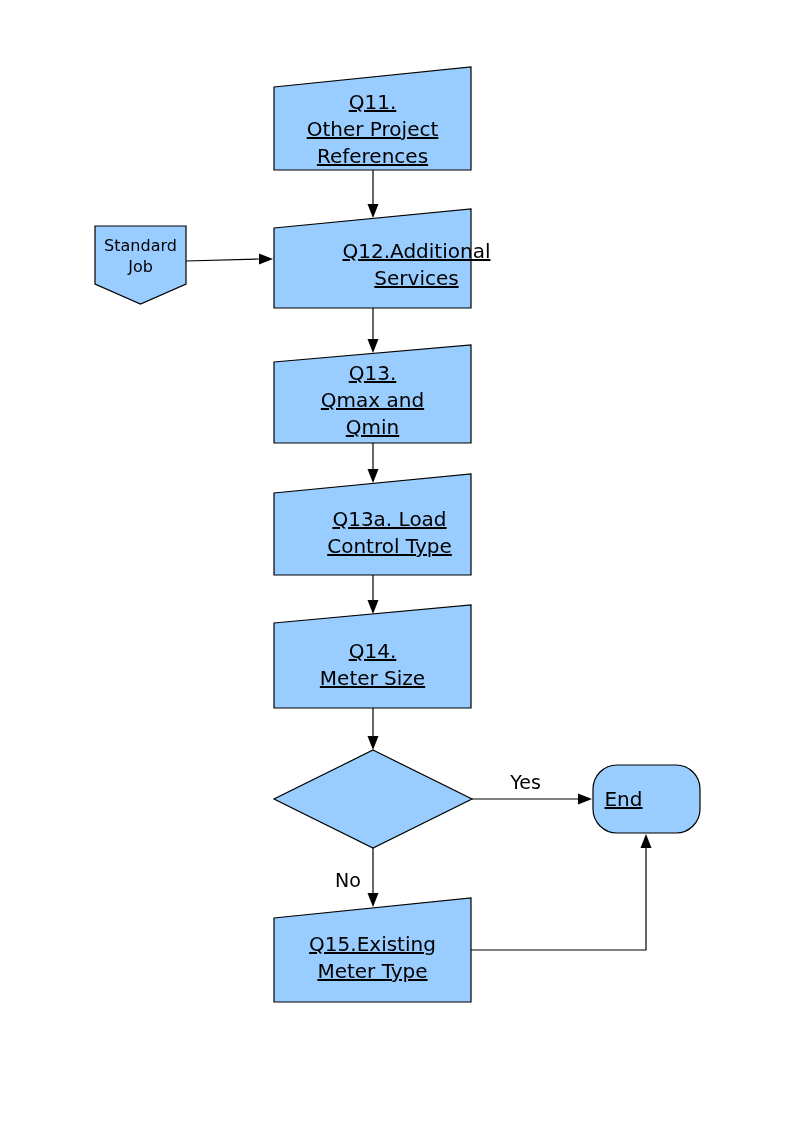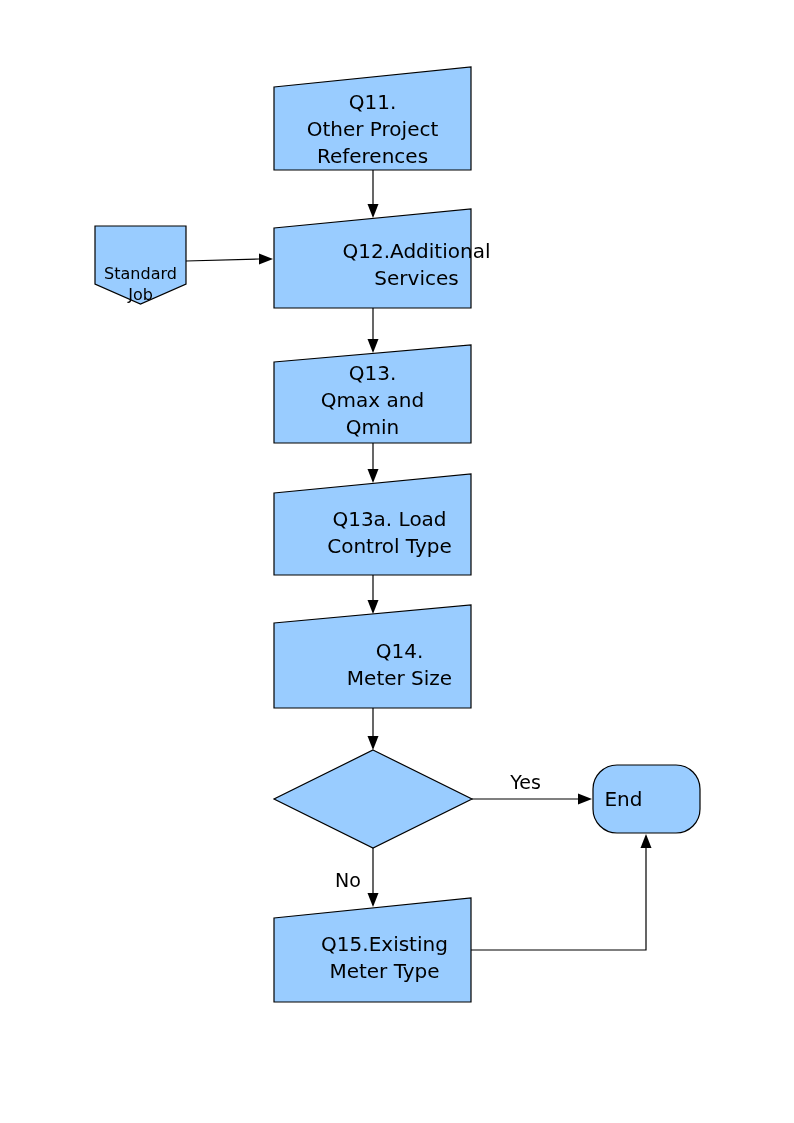--- a/index.html
+++ b/index.html
@@ -38,20 +38,21 @@
     position: absolute;
     text-align: center;
     white-space: pre-line;
     color: #000000;
   }
   .node-lbl {
     font-size: 20px;
     line-height: 27px;
     left: 274px;
     width: 197px;
+    text-decoration: underline;
   }
   .diamond-lbl {
     font-size: 14px;
     line-height: 17px;
   }
   .pentagon-lbl {
     font-size: 16px;
     line-height: 21px;
   }
   .edge-lbl {
@@ -109,39 +110,39 @@
 
     <rect class="node-shape" x="593" y="765" width="107" height="68" rx="24" ry="24" fill="#99ccff"></rect>
 
     <polygon class="node-shape" points="274,918 471,898 471,1002 274,1002" fill="#99ccff"></polygon>
   </svg>
 
   <div class="lbl node-lbl" style="top:89px;">Q11.
 Other Project
 References</div>
 
-  <div class="lbl pentagon-lbl" style="left:95px; top:235px; width:91px;margin-top:28px;">Standard
+  <div class="lbl pentagon-lbl" style="left:95px; top:235px; width:91px;">Standard
 Job</div>
 
   <div class="lbl node-lbl" style="top:238px;padding-left:44px;">Q12.Additional
 Services</div>
 
   <div class="lbl node-lbl" style="top:360px;">Q13.
 Qmax and
 Qmin</div>
 
   <div class="lbl node-lbl" style="top:506px;padding-left:17px;">Q13a. Load
 Control Type</div>
 
-  <div class="lbl node-lbl" style="top:638px;margin-left:27px;">Q14.
+  <div class="lbl node-lbl" style="top:638px;">Q14.
 Meter Size</div>
 
 
   <div class="lbl node-lbl" style="left:570px; top:786px; width:107px;">End</div>
 
-  <div class="lbl node-lbl" style="top:931px;padding-left:12px;">Q15.Existing
+  <div class="lbl node-lbl" style="top:931px;">Q15.Existing
 Meter Type</div>
 
   <div class="lbl edge-lbl" style="left:488px; top:770px; width:75px;">Yes</div>
 
   <div class="lbl edge-lbl" style="left:318px; top:868px; width:60px;">No</div>
 
 </div>
 
 </body></html>

